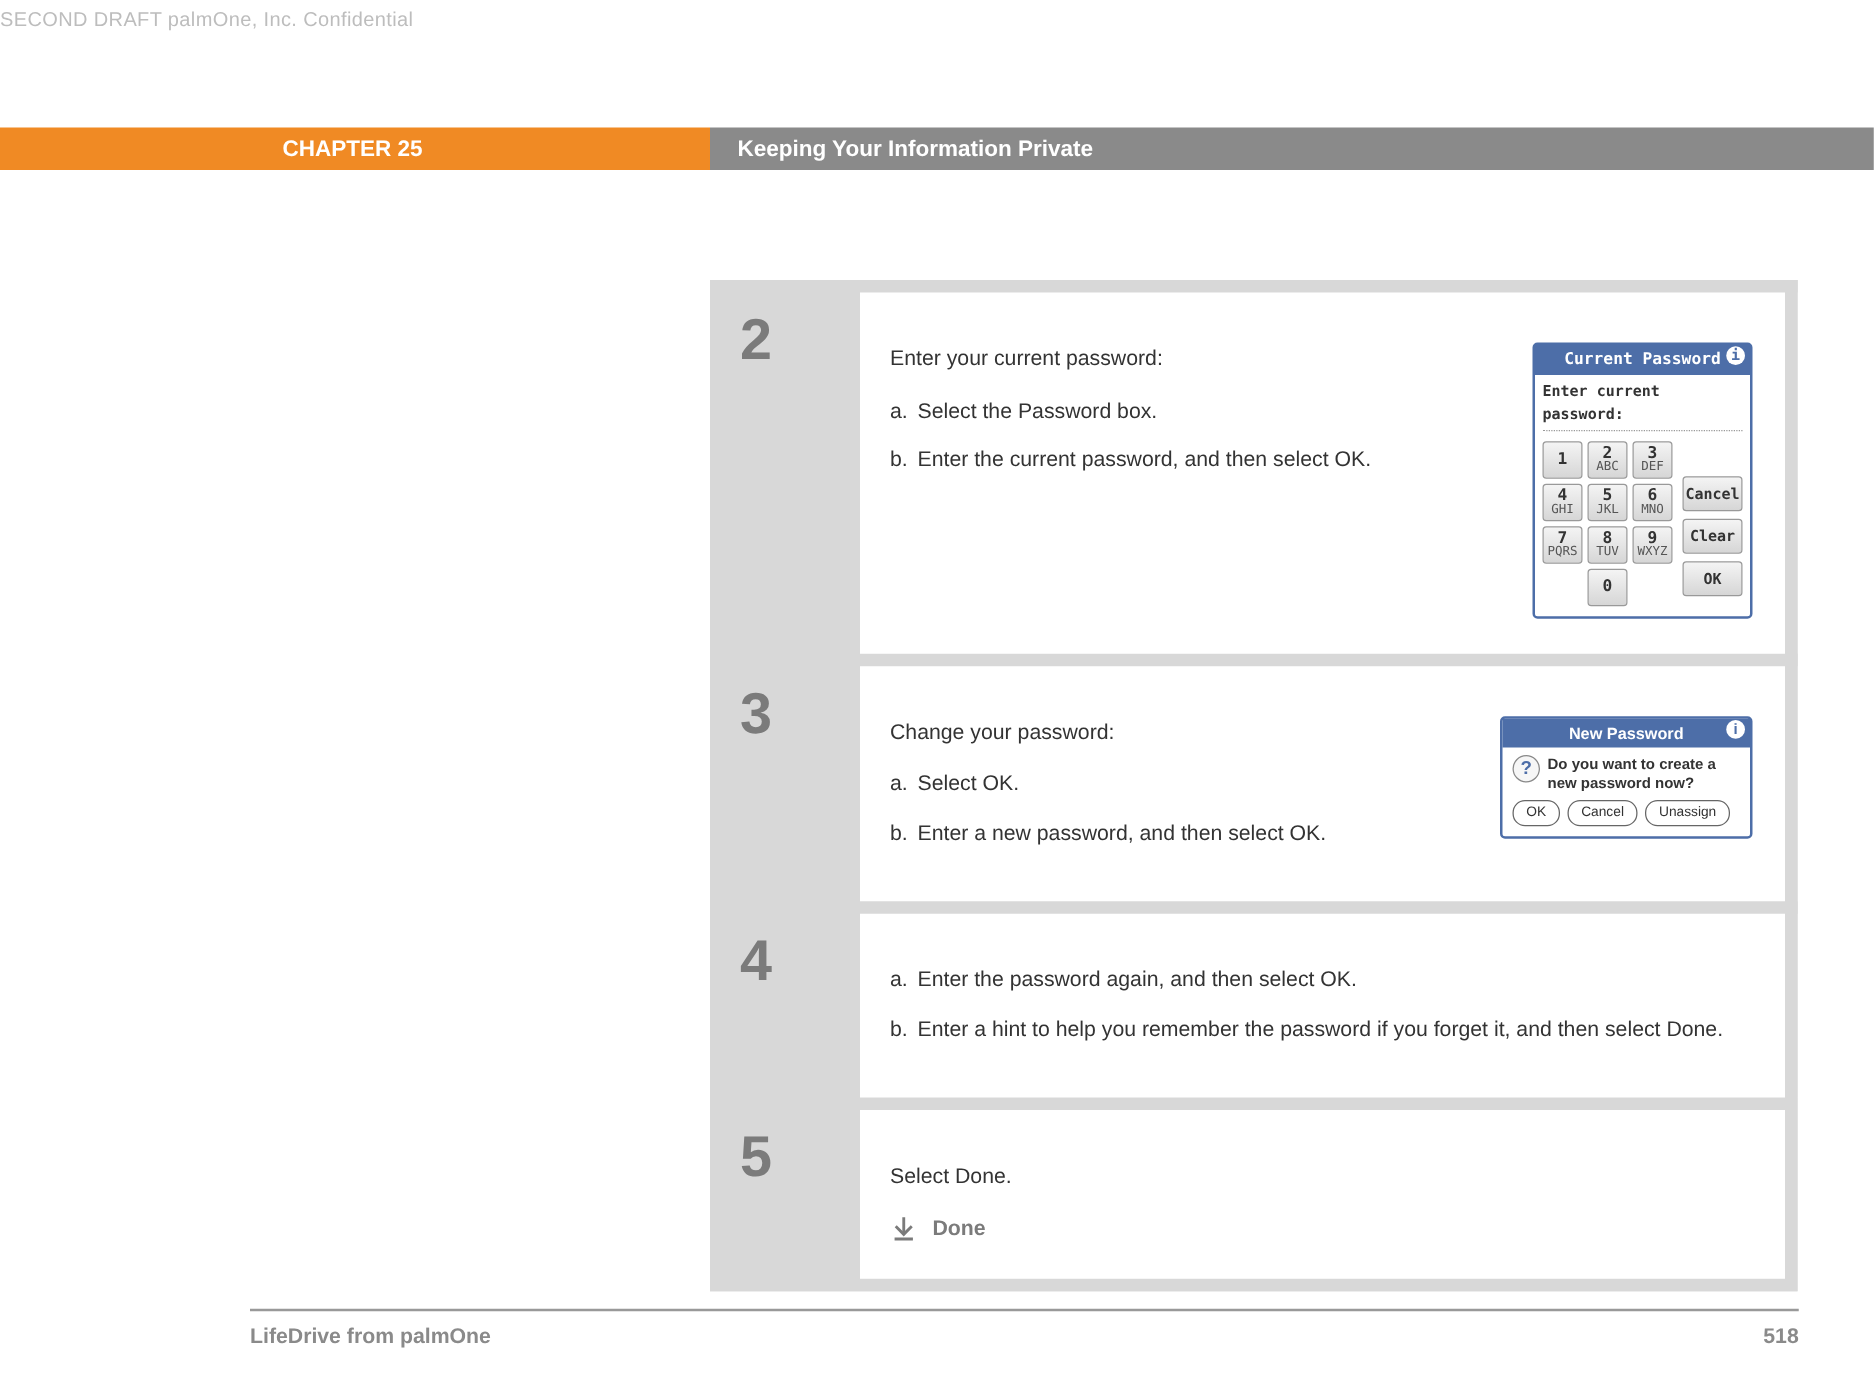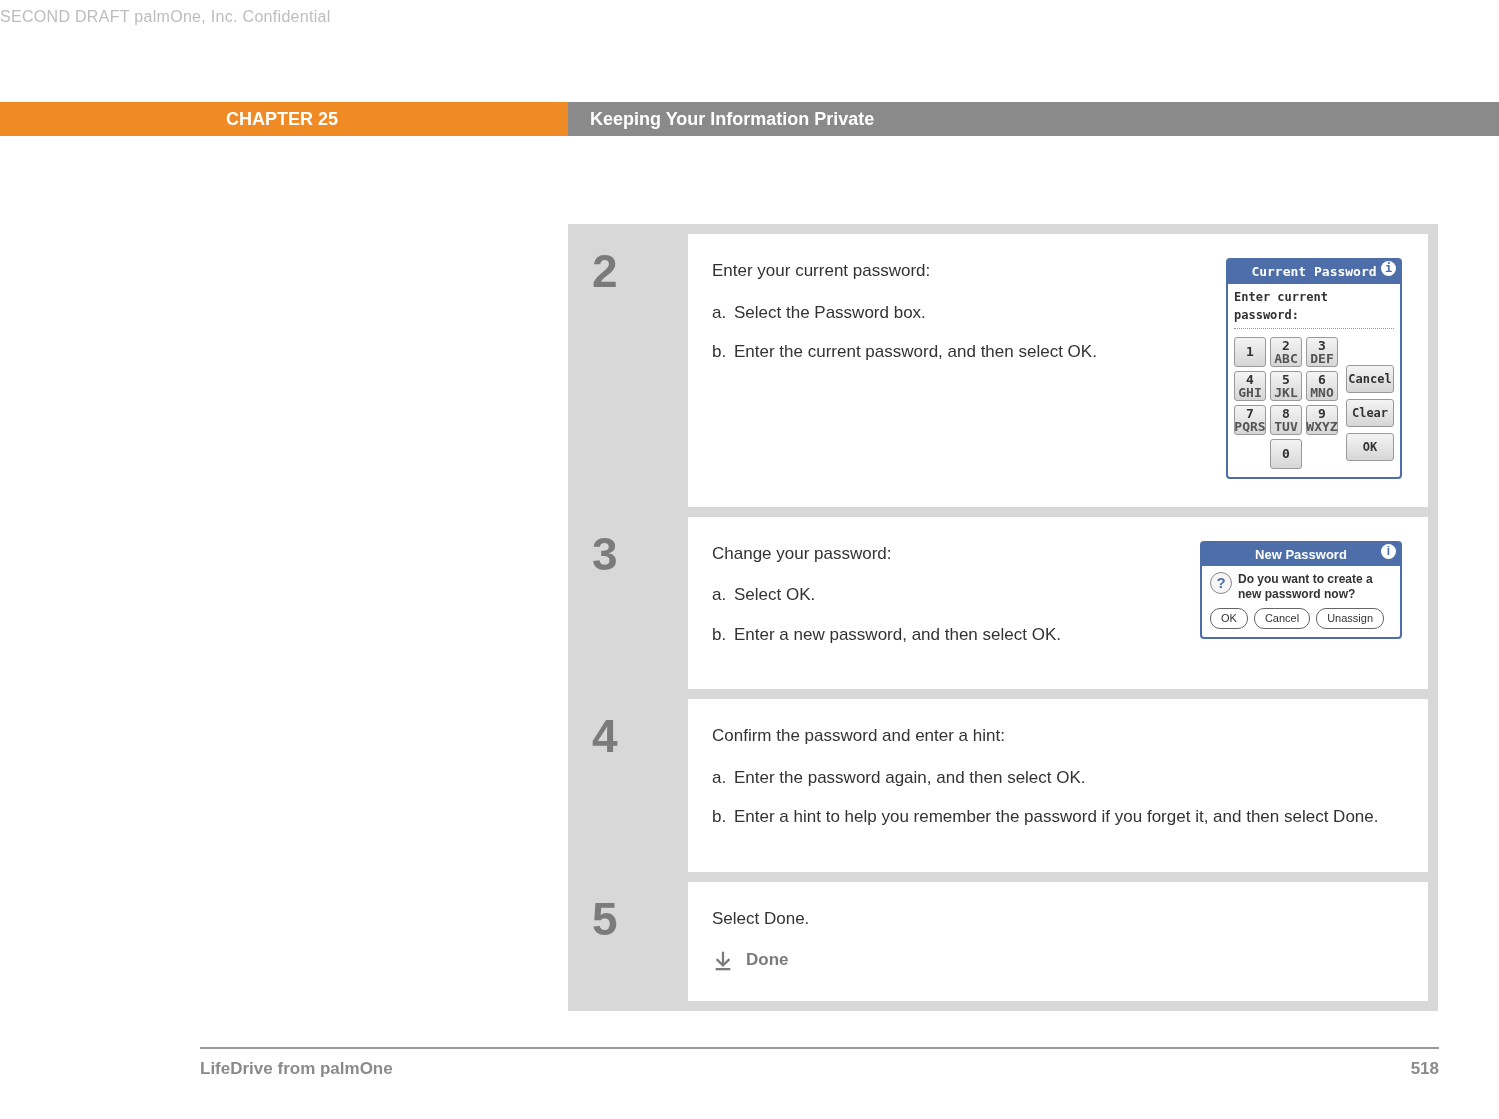--- a/index.html
+++ b/index.html
@@ -77,21 +77,21 @@
   }
   .step-num span {
     font-size: 46px;
     font-weight: bold;
     color: #7b7b7b;
     font-family: Arial, sans-serif;
   }
   .step-body {
     flex: 1;
     background: #fff;
-    padding: 24px 26px 28px 24px;
+    padding: 40px 26px 28px 24px;
     font-size: 17px;
     line-height: 1.5;
     color: #333;
     display: flex;
     gap: 48px;
   }
   .step-text { flex: 1; }
   .step-text .lead { margin-bottom: 16px; }
   .step-text .sub { margin-bottom: 14px; padding-left: 0; }
   .sub-label { display: inline-block; width: 22px; }
@@ -131,21 +131,21 @@
   .dev-prompt { font-weight: bold; padding: 4px 6px 2px; font-size: 12px;}
   .dev-line { border-bottom: 1px dotted #999; margin: 2px 6px 8px;}
   .dev-pad { display: flex; padding: 0 6px 8px; gap: 8px;}
   .keypad { display: grid; grid-template-columns: repeat(3, 32px); gap: 4px;}
   .key {
     height: 30px; background: linear-gradient(#f4f4f4,#d6d6d6);
     border: 1px solid #999; border-radius: 3px;
     display: flex; flex-direction: column; align-items: center; justify-content: center;
     font-weight: bold; font-size: 13px; line-height: 1;
   }
-  .key small { font-size: 13px; font-weight: bold; color:#555; }
+  .key small { font-size: 10px; font-weight: normal; color:#555; }
   .key.zero { grid-column: 2; }
   .sidekeys { display: flex; flex-direction: column; gap: 6px; flex:1; padding-top:28px;}
   .skey {
     height: 28px; background: linear-gradient(#f4f4f4,#d6d6d6);
     border: 1px solid #999; border-radius: 3px;
     display:flex; align-items:center; justify-content:center;
     font-weight:bold; font-size:12px;
   }
   .device2 {
     width: 202px;
@@ -295,21 +295,20 @@
           <div class="pill">Unassign</div>
         </div>
       </div>
     </div>
   </div>
 
   <div class="step-row">
     <div class="step-num"><span>4</span></div>
     <div class="step-body">
       <div class="step-text" style="flex:1">
-        <div class="lead">Confirm the password and enter a hint:</div>
         <div class="sub sub-wrap">
           <span class="sub-label">a.</span>
           <span class="txt">Enter the password again, and then select OK.</span>
         </div>
         <div class="sub sub-wrap">
           <span class="sub-label">b.</span>
           <span class="txt">Enter a hint to help you remember the password if you forget it, and then select Done.</span>
         </div>
       </div>
     </div>

